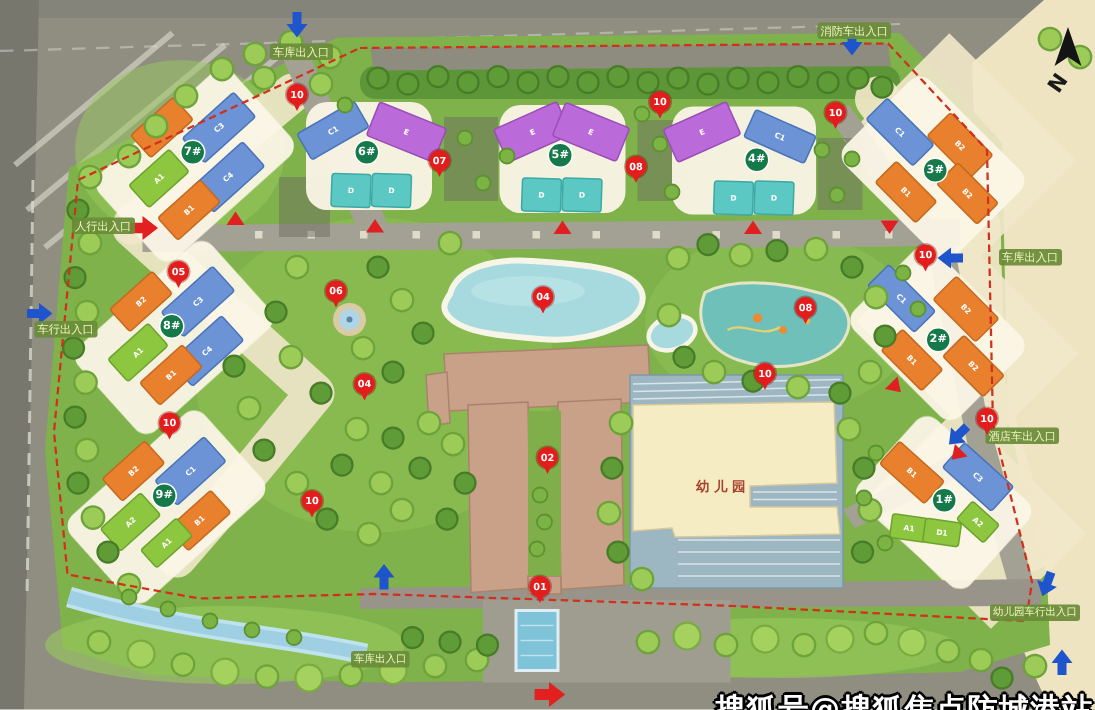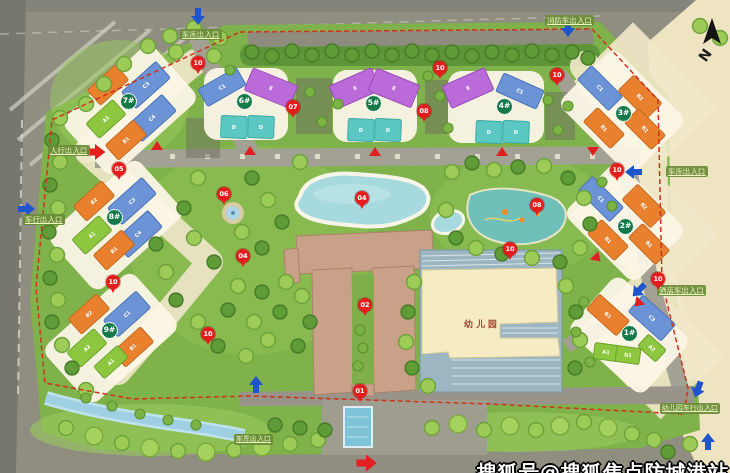--- a/index.html
+++ b/index.html
@@ -12,21 +12,21 @@
        box-shadow:0 0 0 1px rgba(120,0,0,.35);}
   .pin::after{content:"";position:absolute;left:50%;top:12px;transform:translateX(-50%);
        border:3.5px solid transparent;border-top:6px solid #e41c1c;}
   
   .bnum{position:absolute;width:17px;height:17px;box-sizing:border-box;background:#15794a;
        border:1.5px solid #fff;border-radius:50%;color:#fff;
        font:bold 7.5px/13.5px "DejaVu Sans",sans-serif;text-align:center;z-index:25;}
   
   .ent{position:absolute;background:rgba(106,140,56,.93);color:#eef5c0;
        font:7.5px/1.25 "DejaVu Sans",sans-serif;padding:1px 2px;border-radius:2px;
-       white-space:nowrap;z-index:28;letter-spacing:0;text-decoration:underline;}
+       white-space:nowrap;z-index:28;letter-spacing:0;}
   .ent.small{font-size:7px;margin-top:39px;}
   .kglabel{position:absolute;left:464px;top:290px;color:#a8432e;z-index:24;
        font:bold 9px "DejaVu Sans",sans-serif;letter-spacing:3px;margin-top:28px;}
   .wm{position:absolute;right:1px;top:459px;z-index:40;color:#fff;white-space:nowrap;
        font:bold 20px "DejaVu Sans",sans-serif;letter-spacing:1px;
        text-shadow:2px 0 0 #000,-2px 0 0 #000,0 2px 0 #000,0 -2px 0 #000,
                    1px 1px 0 #000,-1px -1px 0 #000,1px -1px 0 #000,-1px 1px 0 #000;}
 </style>
 </head>
 <body>
@@ -490,21 +490,21 @@
 <div class="bnum" style="left:365px;top:95px">5#</div>
 <div class="bnum" style="left:236px;top:93px">6#</div>
 <div class="bnum" style="left:120px;top:93px">7#</div>
 <div class="bnum" style="left:106px;top:209px">8#</div>
 <div class="bnum" style="left:101px;top:322px">9#</div>
 
 <div class="pin" style="left:353px;top:384px">01</div>
 <div class="pin" style="left:358px;top:298px">02</div>
 <div class="pin" style="left:355px;top:191px">04</div>
 <div class="pin" style="left:236px;top:249px">04</div>
-<div class="pin" style="left:112px;top:162px">05</div>
+<div class="pin" style="left:112px;top:174px">05</div>
 <div class="pin" style="left:217px;top:187px">06</div>
 <div class="pin" style="left:286px;top:100px">07</div>
 <div class="pin" style="left:417px;top:104px">08</div>
 <div class="pin" style="left:530px;top:198px">08</div>
 <div class="pin" style="left:191px;top:56px">10</div>
 <div class="pin" style="left:433px;top:61px">10</div>
 <div class="pin" style="left:550px;top:68px">10</div>
 <div class="pin" style="left:610px;top:163px">10</div>
 <div class="pin" style="left:503px;top:242px">10</div>
 <div class="pin" style="left:651px;top:272px">10</div>

